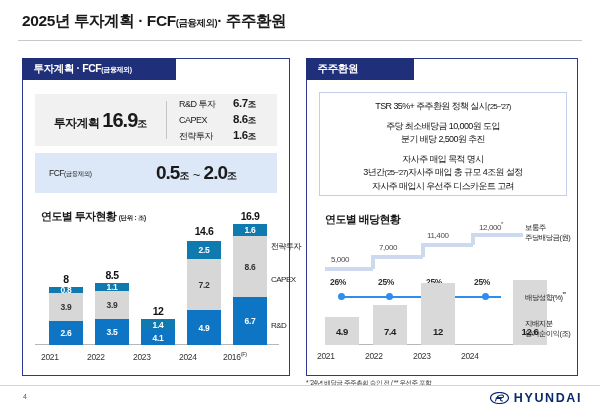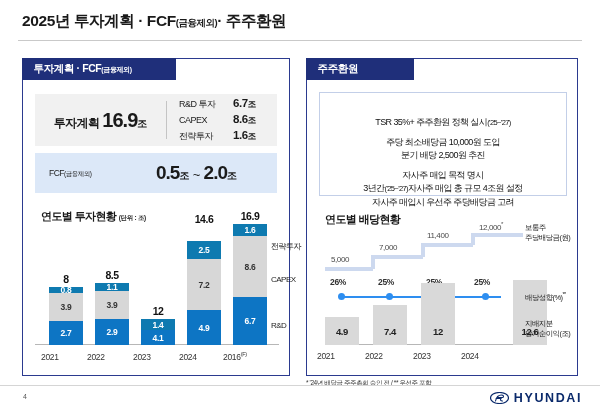--- a/index.html
+++ b/index.html
@@ -192,21 +192,21 @@
     white-space: nowrap;
   }
 
   
   #info-box {
     position: absolute;
     left: 12px; top: 33px;
     width: 248px; height: 104px;
     border: 1px solid #c3cfe8;
     background: #ffffff;
-    padding: 23px 6px 6px 6px;
+    padding: 7px 6px 6px 6px;
     display: flex;
     flex-direction: column;
     justify-content: space-between;
   }
   .info-block {
     text-align: center;
     font-size: 9px;
     letter-spacing: -0.6px;
     line-height: 1.5;
     color: #111;
@@ -353,41 +353,41 @@
     <span class="unit">(단위 : 조)</span>
   </div>
 
   <div class="chart-area" id="chart-invest">
     <div class="axis-line" style="bottom:22px;"></div>
 
     <div class="bar-group" style="left:14px;">
       <div class="bar-total" style="bottom:100%; margin-bottom:2px;">8</div>
       <div class="seg seg-strat" style="height:6px;">0.8</div>
       <div class="seg seg-capex" style="height:28px;">3.9</div>
-      <div class="seg seg-rd" style="height:24px;">2.7</div>
+      <div class="seg seg-rd" style="height:24px;">2.6</div>
     </div>
     <div class="x-label" style="left:6px;">2021</div>
 
     <div class="bar-group" style="left:60px;">
       <div class="bar-total" style="bottom:100%; margin-bottom:2px;">8.5</div>
       <div class="seg seg-strat" style="height:8px;">1.1</div>
       <div class="seg seg-capex" style="height:28px;">3.9</div>
-      <div class="seg seg-rd" style="height:26px;">2.9</div>
+      <div class="seg seg-rd" style="height:26px;">3.5</div>
     </div>
     <div class="x-label" style="left:52px;">2022</div>
 
     <div class="bar-group" style="left:106px;">
       <div class="bar-total" style="bottom:100%; margin-bottom:2px;">12</div>
       <div class="seg seg-strat" style="height:11px;">1.4</div>
       <div class="seg seg-rd" style="height:15px;">4.1</div>
     </div>
     <div class="x-label" style="left:98px;">2023</div>
 
     <div class="bar-group" style="left:152px;">
-      <div class="bar-total" style="bottom:100%; margin-bottom:16px;">14.6</div>
+      <div class="bar-total" style="bottom:100%; margin-bottom:4px;">14.6</div>
       <div class="seg seg-strat" style="height:18px;">2.5</div>
       <div class="seg seg-capex" style="height:51px;">7.2</div>
       <div class="seg seg-rd" style="height:35px;">4.9</div>
     </div>
     <div class="x-label" style="left:144px;">2024</div>
 
     <div class="bar-group" style="left:198px;">
       <div class="bar-total" style="bottom:100%; margin-bottom:2px;">16.9</div>
       <div class="seg seg-strat" style="height:12px;">1.6</div>
       <div class="seg seg-capex" style="height:61px;">8.6</div>
@@ -414,21 +414,21 @@
     </div>
     <div class="info-sep"></div>
     <div class="info-block">
       <div>주당 최소배당금 10,000원 도입</div>
       <div>분기 배당 2,500원 추진</div>
     </div>
     <div class="info-sep"></div>
     <div class="info-block">
       <div>자사주 매입 목적 명시</div>
       <div><span>3년간</span><span class="small">('25~'27)</span><span>자사주 매입 총 규모 4조원 설정</span></div>
-      <div>자사주 매입시 우선주 주당배당금 고려</div>
+      <div>자사주 매입시 우선주 디스카운트 고려</div>
     </div>
   </div>
 
   <div class="chart-title" id="title-div">
     <span>연도별 배당현황</span>
   </div>
 
   <div class="chart-area" id="chart-div">
     <div class="axis-line" style="bottom:22px; left:8px; right:56px;"></div>
 

